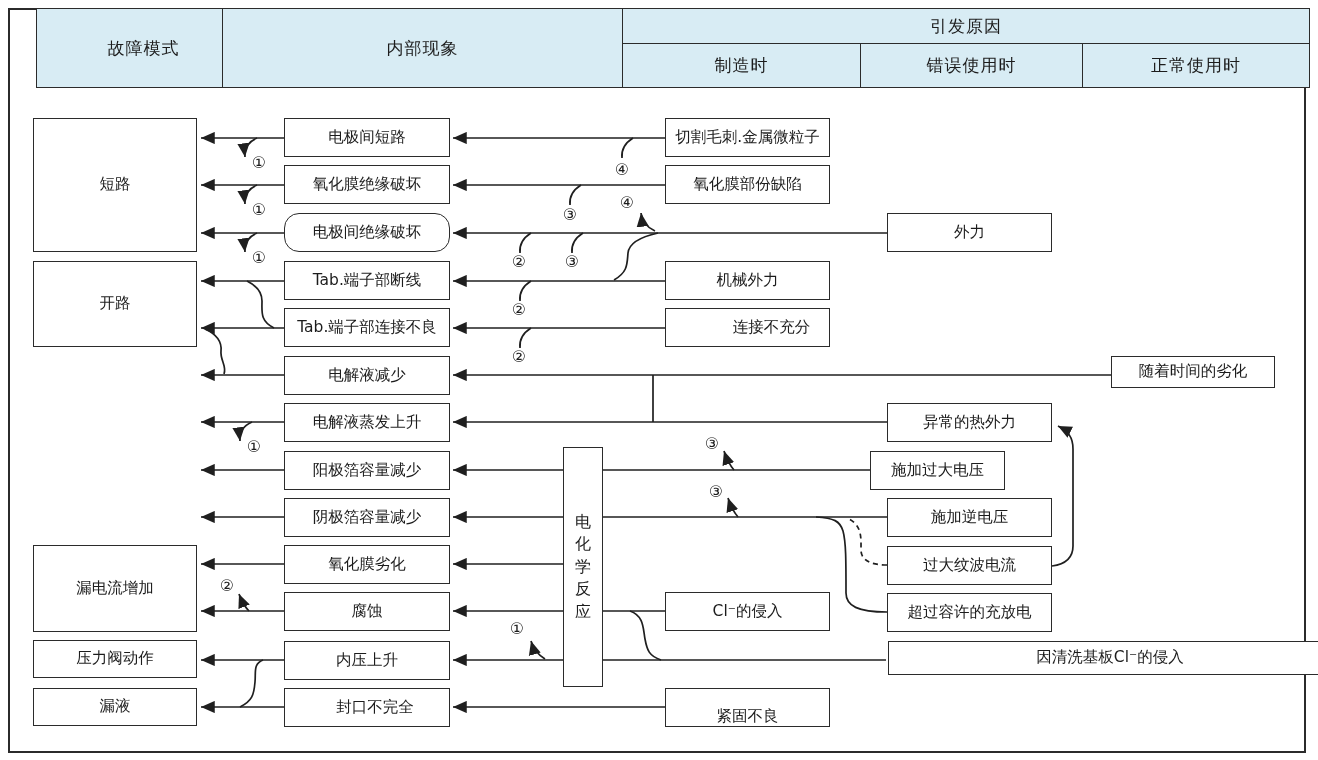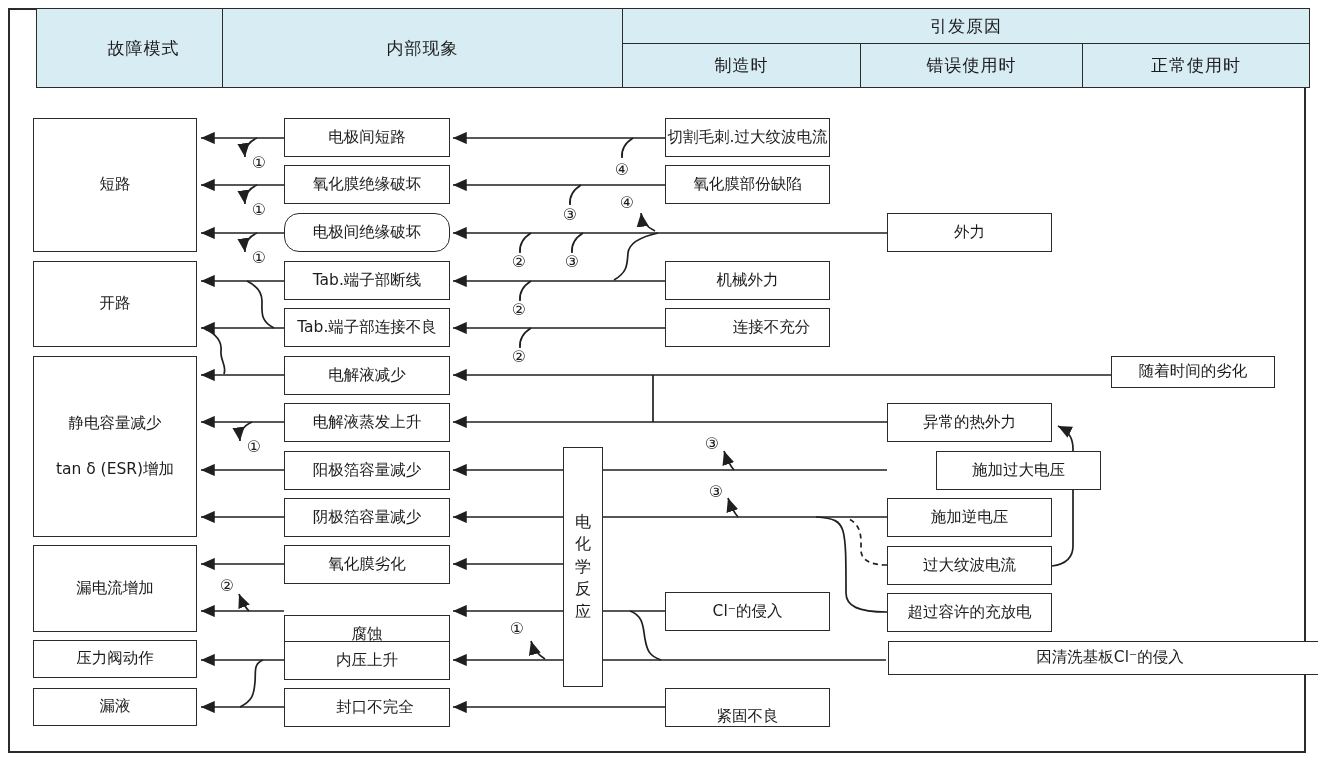--- a/index.html
+++ b/index.html
@@ -109,24 +109,20 @@
       <path d="M531,328 C523,333 519,339 520,348"></path>
     </g>
   </svg>
 
   <div class="box" style="left:33px;top:118px;width:164px;height:134px;">
       <span>短路</span>
     </div>
   <div class="box" style="left:33px;top:261px;width:164px;height:86px;">
       <span>开路</span>
     </div>
-  <div class="box two" style="left:33px;top:356px;width:164px;height:181px;">
-    <span>静电容量减少</span>
-    <span>tan δ (ESR)增加</span>
-  </div>
   <div class="box" style="left:33px;top:545px;width:164px;height:87px;">
       <span>漏电流增加</span>
     </div>
   <div class="box" style="left:33px;top:640px;width:164px;height:38px;">
       <span>压力阀动作</span>
     </div>
   <div class="box" style="left:33px;top:688px;width:164px;height:38px;">
       <span>漏液</span>
     </div>
 
@@ -153,36 +149,36 @@
     </div>
   <div class="box" style="left:284px;top:451px;width:166px;height:39px;">
       <span>阳极箔容量减少</span>
     </div>
   <div class="box" style="left:284px;top:498px;width:166px;height:39px;">
       <span>阴极箔容量减少</span>
     </div>
   <div class="box" style="left:284px;top:545px;width:166px;height:39px;">
       <span>氧化膜劣化</span>
     </div>
-  <div class="box" style="left:284px;top:615px;width:166px;height:39px;">
+  <div class="box" style="left:284px;top:592px;width:166px;height:39px;">
       <span>腐蚀</span>
     </div>
   <div class="box" style="left:284px;top:641px;width:166px;height:39px;">
       <span>内压上升</span>
     </div>
   <div class="box" style="left:284px;top:688px;width:166px;height:39px;padding-left:16px;">
       <span>封口不完全</span>
     </div>
 
   <div class="box vert" style="left:563px;top:447px;height:240px;">
     <span class="vtxt">电化学反应</span>
   </div>
 
   <div class="box" style="left:665px;top:118px;width:165px;height:39px;">
-      <span>切割毛刺.过大纹波电流</span>
+      <span>切割毛刺.金属微粒子</span>
     </div>
   <div class="box" style="left:665px;top:165px;width:165px;height:39px;">
       <span>氧化膜部份缺陷</span>
     </div>
   <div class="box" style="left:665px;top:261px;width:165px;height:39px;">
       <span>机械外力</span>
     </div>
   <div class="box" style="left:665px;top:308px;width:165px;height:39px;padding-left:48px;">
       <span>连接不充分</span>
     </div>
@@ -192,21 +188,21 @@
   <div class="box" style="left:665px;top:688px;width:165px;height:39px;align-items:flex-end;">
       <span>紧固不良</span>
     </div>
 
   <div class="box" style="left:887px;top:213px;width:165px;height:39px;">
       <span>外力</span>
     </div>
   <div class="box" style="left:887px;top:403px;width:165px;height:39px;">
       <span>异常的热外力</span>
     </div>
-  <div class="box" style="left:936px;top:451px;width:165px;height:39px;">
+  <div class="box" style="left:870px;top:451px;width:135px;height:39px;">
       <span>施加过大电压</span>
     </div>
   <div class="box" style="left:887px;top:498px;width:165px;height:39px;">
       <span>施加逆电压</span>
     </div>
   <div class="box" style="left:887px;top:546px;width:165px;height:39px;">
       <span>过大纹波电流</span>
     </div>
   <div class="box" style="left:887px;top:593px;width:165px;height:39px;">
       <span>超过容许的充放电</span>

